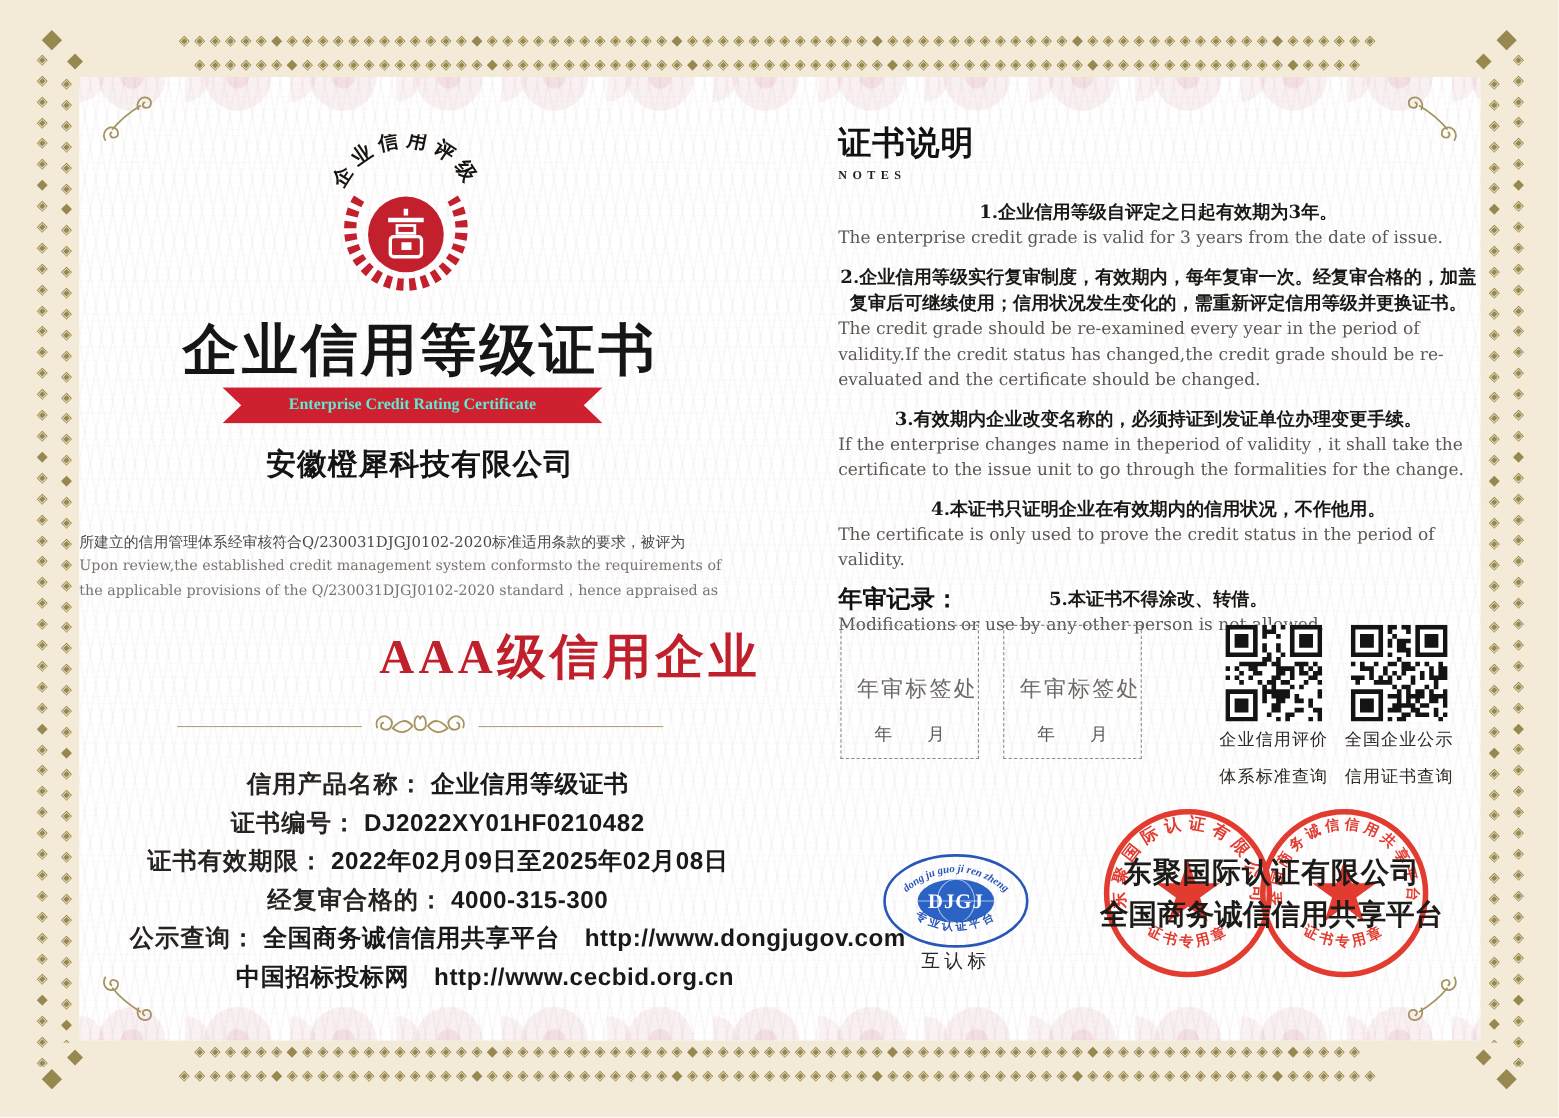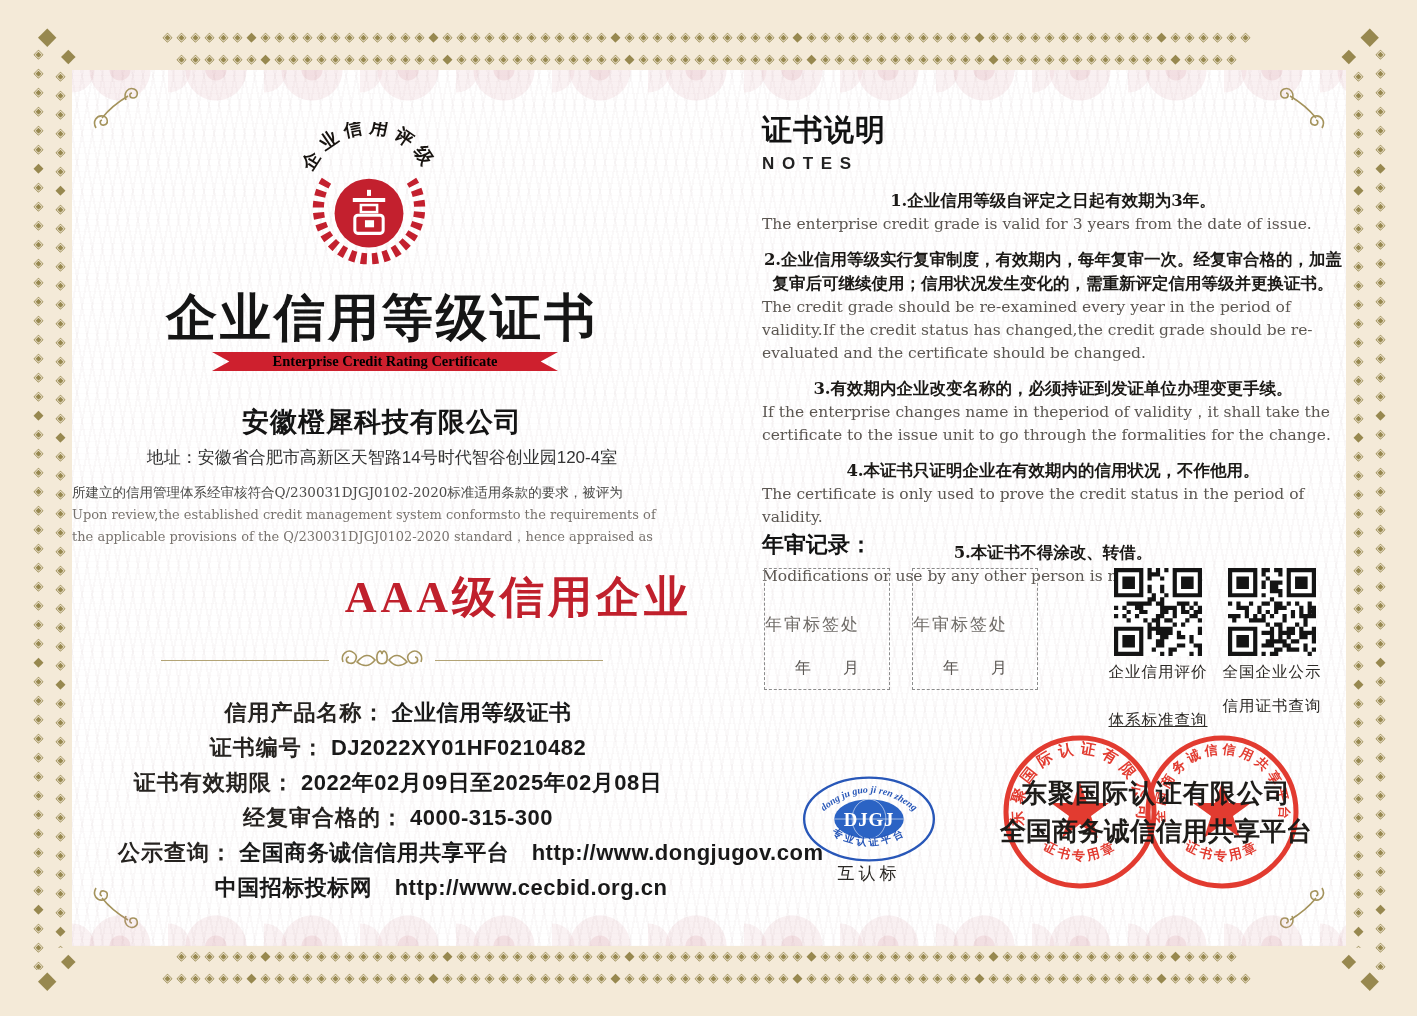--- a/index.html
+++ b/index.html
@@ -29,23 +29,23 @@
   .panel::before{top:0;}
   .panel::after{bottom:0;transform:scaleY(-1);}
   .flourish{position:absolute;width:56px;height:56px;}
   .fl-tl{left:14px;top:14px;} .fl-tr{right:14px;top:14px;transform:scaleX(-1);}
   .fl-bl{left:14px;bottom:14px;transform:scaleY(-1);} .fl-br{right:14px;bottom:14px;transform:scale(-1,-1);}
   
   .left-col{position:absolute;left:0;top:0;width:620px;height:100%;}
   .seal-svg{position:absolute;left:216px;top:52px;width:162px;height:162px;}
   .cert-title{position:absolute;left:0;top:214px;width:620px;text-align:center;
       font-size:51px;font-weight:bold;letter-spacing:3px;color:#151515;}
-  .ribbon{position:absolute;left:140px;top:282px;width:346px;height:19px;background:#ce202e;
+  .ribbon{position:absolute;left:130px;top:282px;width:346px;height:33px;background:#ce202e;
       clip-path:polygon(0 0,100% 0,95% 50%,100% 100%,0 100%,5% 50%);
-      display:flex;align-items:center;justify-content:center;color:#000000;
+      display:flex;align-items:center;justify-content:center;color:#5eead4;
       font-family:"Liberation Serif",serif;font-weight:bold;font-size:14.5px;}
   .company{position:absolute;left:0;top:334px;width:620px;text-align:center;
       font-size:27px;font-weight:bold;color:#141414;letter-spacing:1px;}
   .address{position:absolute;left:0;top:376px;width:620px;text-align:center;font-size:17px;color:#333;}
   .stmt-zh{position:absolute;left:0;top:414px;width:620px;text-align:left;font-size:13.5px;color:#4a4a48;
       font-family:"DejaVu Serif",serif;}
   .stmt-en{position:absolute;left:0;width:620px;font-size:13px;color:#78736e;
       font-family:"DejaVu Serif",serif;}
   .stmt-en.l1{top:437px;} .stmt-en.l2{top:458px;}
   .grade{position:absolute;left:0;top:498px;width:620px;text-align:right;
@@ -53,37 +53,37 @@
   .divider{position:absolute;left:0;top:574px;width:620px;display:flex;align-items:center;justify-content:center;gap:10px;}
   .divider .line{width:168px;height:0;border-top:1px solid #b3a476;}
   .fields{position:absolute;left:46px;top:628px;width:560px;}
   .frow{height:35px;font-size:22px;white-space:nowrap;text-align:center;}
   .flabel{font-family:"DejaVu Serif",serif;font-weight:bold;color:#262320;letter-spacing:1px;}
   .fvalue{font-weight:bold;color:#191919;letter-spacing:.5px;}
   .frow.indent{padding-left:86px;}
   
   .right-col{position:absolute;left:690px;top:40px;width:582px;height:812px;}
   .notes-zh{font-size:30px;font-weight:bold;color:#121212;letter-spacing:1px;}
-  .notes-en{font-family:Liberation Sans, sans-serif;font-weight:bold;font-size:17px;letter-spacing:.45em;color:#222;margin-top:3px;}
+  .notes-en{font-family:Liberation Serif, serif;font-weight:bold;font-size:11px;letter-spacing:.45em;color:#222;margin-top:3px;}
   .notes-list{margin-top:15px;}
   .note{margin-bottom:12px;}
   .note .zh{font-family:"DejaVu Serif",serif;font-weight:600;font-size:16.5px;line-height:24px;color:#1b1916;text-align:center;}
   .note .en{font-family:"DejaVu Serif",serif;font-size:15.5px;line-height:23px;color:#5b5651;}
   .annual-h{position:absolute;left:0;top:420px;font-size:22px;font-weight:bold;color:#121212;}
   .slot{position:absolute;top:458px;width:124px;height:120px;border:1.5px dashed #8b8b8b;}
   .slot.s1{left:2px;} .slot.s2{left:150px;}
-  .slot .lab{position:absolute;left:0;top:44px;width:100%;text-align:left;
-      font-family:"DejaVu Serif",serif;font-size:17px;color:#6e6a66;letter-spacing:2px;}
+  .slot .lab{position:absolute;left:0;top:44px;width:100%;text-align:right;
+      font-family:"DejaVu Serif",serif;font-size:20px;color:#6e6a66;letter-spacing:2px;}
   .slot .ym{position:absolute;left:0;bottom:10px;width:100%;display:flex;justify-content:space-around;
       padding:0 14px;box-sizing:border-box;font-family:"DejaVu Serif",serif;font-size:16px;color:#5c5854;}
   .qr{position:absolute;top:458px;width:88px;height:88px;background:#fff;}
   .qr.q1{left:352px;} .qr.q2{left:466px;}
   .qr-cap{position:absolute;width:116px;text-align:center;font-family:"DejaVu Serif",serif;
       font-size:15.5px;color:#2c2925;letter-spacing:1px;}
-  .qr-cap.c1a{left:338px;top:552px;} .qr-cap.c1b{left:338px;top:600px;text-decoration:underline;}
+  .qr-cap.c1a{left:338px;top:552px;} .qr-cap.c1b{left:338px;top:586px;}
   .qr-cap.c2a{left:452px;top:552px;} .qr-cap.c2b{left:452px;top:586px;}
   .djgj{position:absolute;left:34px;top:662px;width:146px;height:94px;}
   .mutual{position:absolute;left:22px;top:752px;width:170px;text-align:center;
       font-family:"DejaVu Serif",serif;font-size:17px;color:#2a2723;letter-spacing:4px;}
   .redseal{position:absolute;top:620px;width:160px;height:162px;}
   .redseal.r1{left:238px;} .redseal.r2{left:380px;}
   .issuer{position:absolute;text-align:center;font-weight:bold;color:#1d1b18;white-space:nowrap;}
   .issuer.i1{left:244px;top:666px;width:300px;font-size:26px;letter-spacing:1px;}
   .issuer.i2{left:226px;top:704px;width:336px;font-size:26px;}
   svg text{font-family:"Liberation Serif",serif;}
@@ -159,21 +159,20 @@
         <rect x="76" y="97" width="9" height="7" fill="#fff"></rect>
       </svg>
 
       <div class="cert-title">企业信用等级证书</div>
 
       <div class="ribbon">
         <span>Enterprise Credit Rating Certificate</span>
       </div>
 
       <div class="company">安徽橙犀科技有限公司</div>
-      <div class="address">地址：安徽省合肥市高新区天智路14号时代智谷创业园120-4室</div>
 
       <div class="stmt-zh">所建立的信用管理体系经审核符合Q/230031DJGJ0102-2020标准适用条款的要求，被评为</div>
       <div class="stmt-en l1">Upon review,the established credit management system conformsto the requirements of</div>
       <div class="stmt-en l2">the applicable provisions of the  Q/230031DJGJ0102-2020 standard，hence appraised as</div>
 
       <div class="grade">AAA级信用企业</div>
 
       <div class="divider">
         <span class="line"></span>
         <svg width="86" height="32" viewBox="0 0 86 32">

